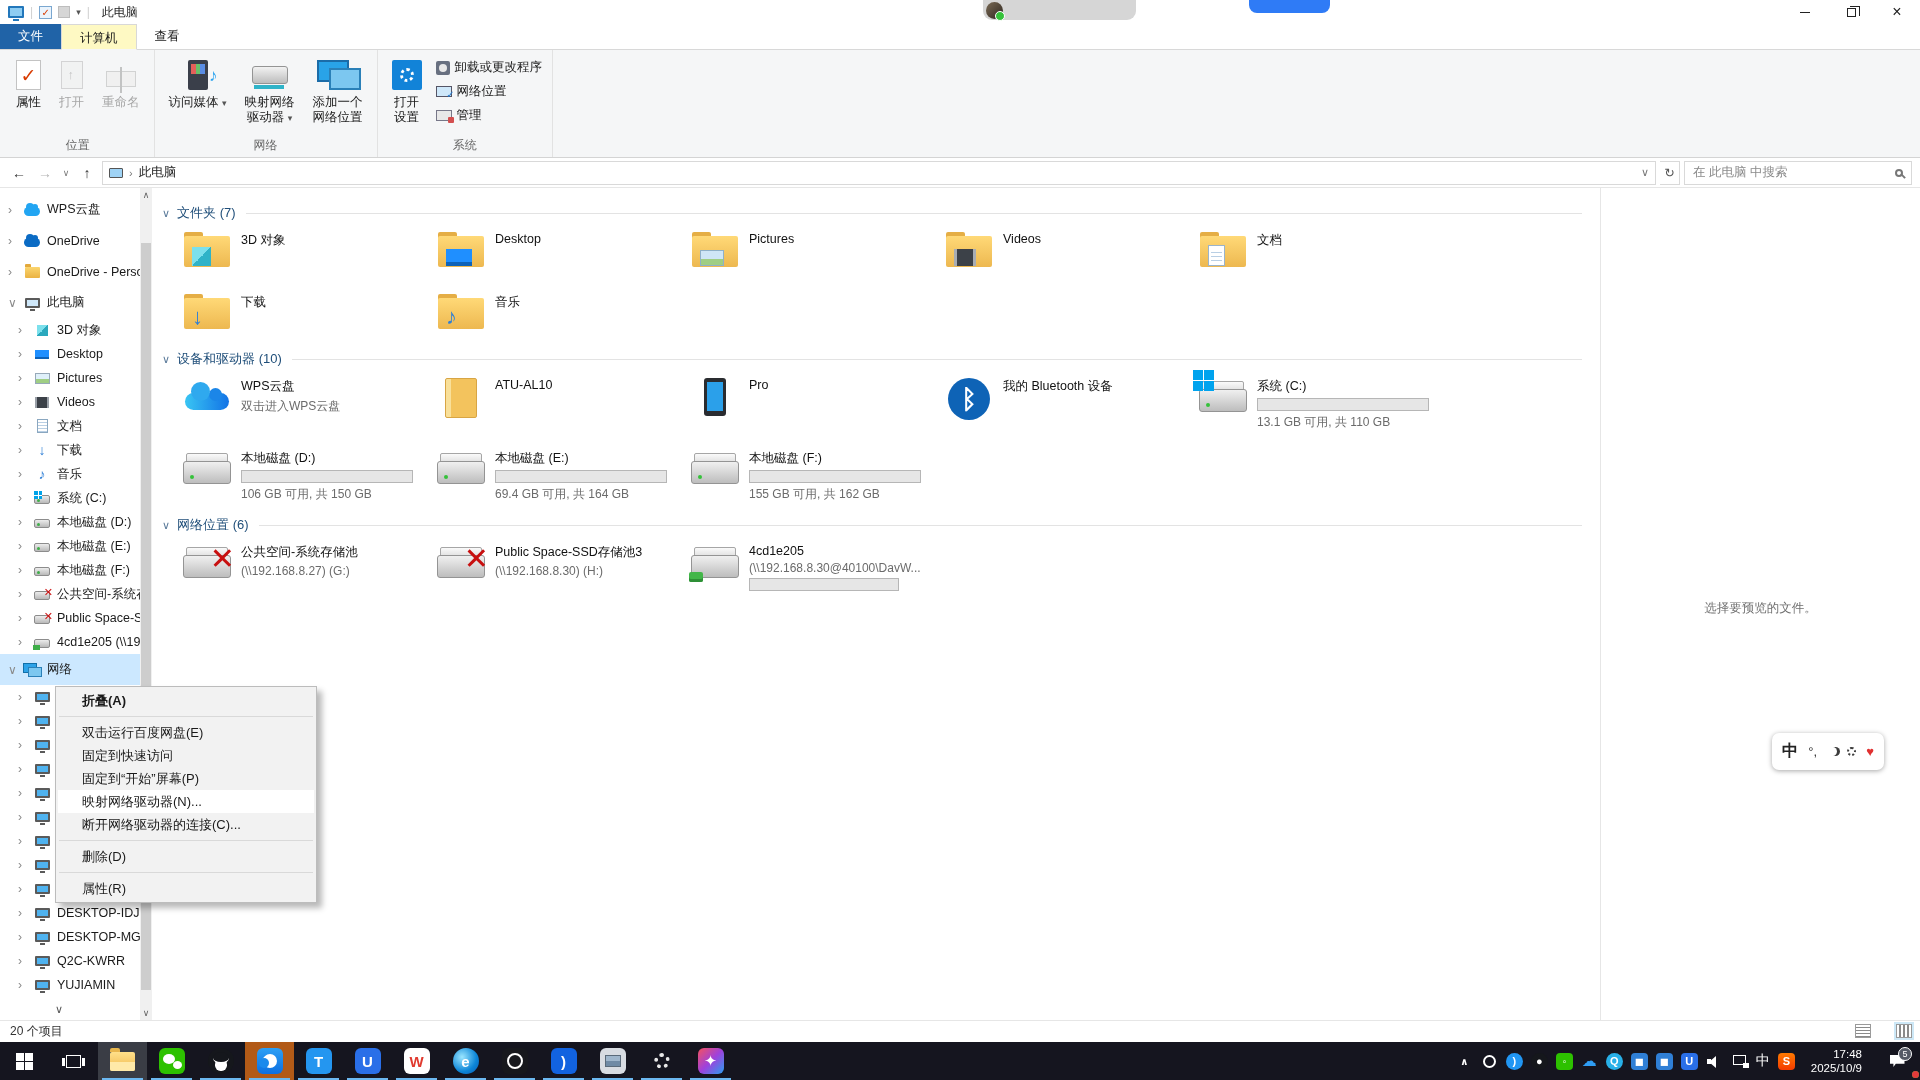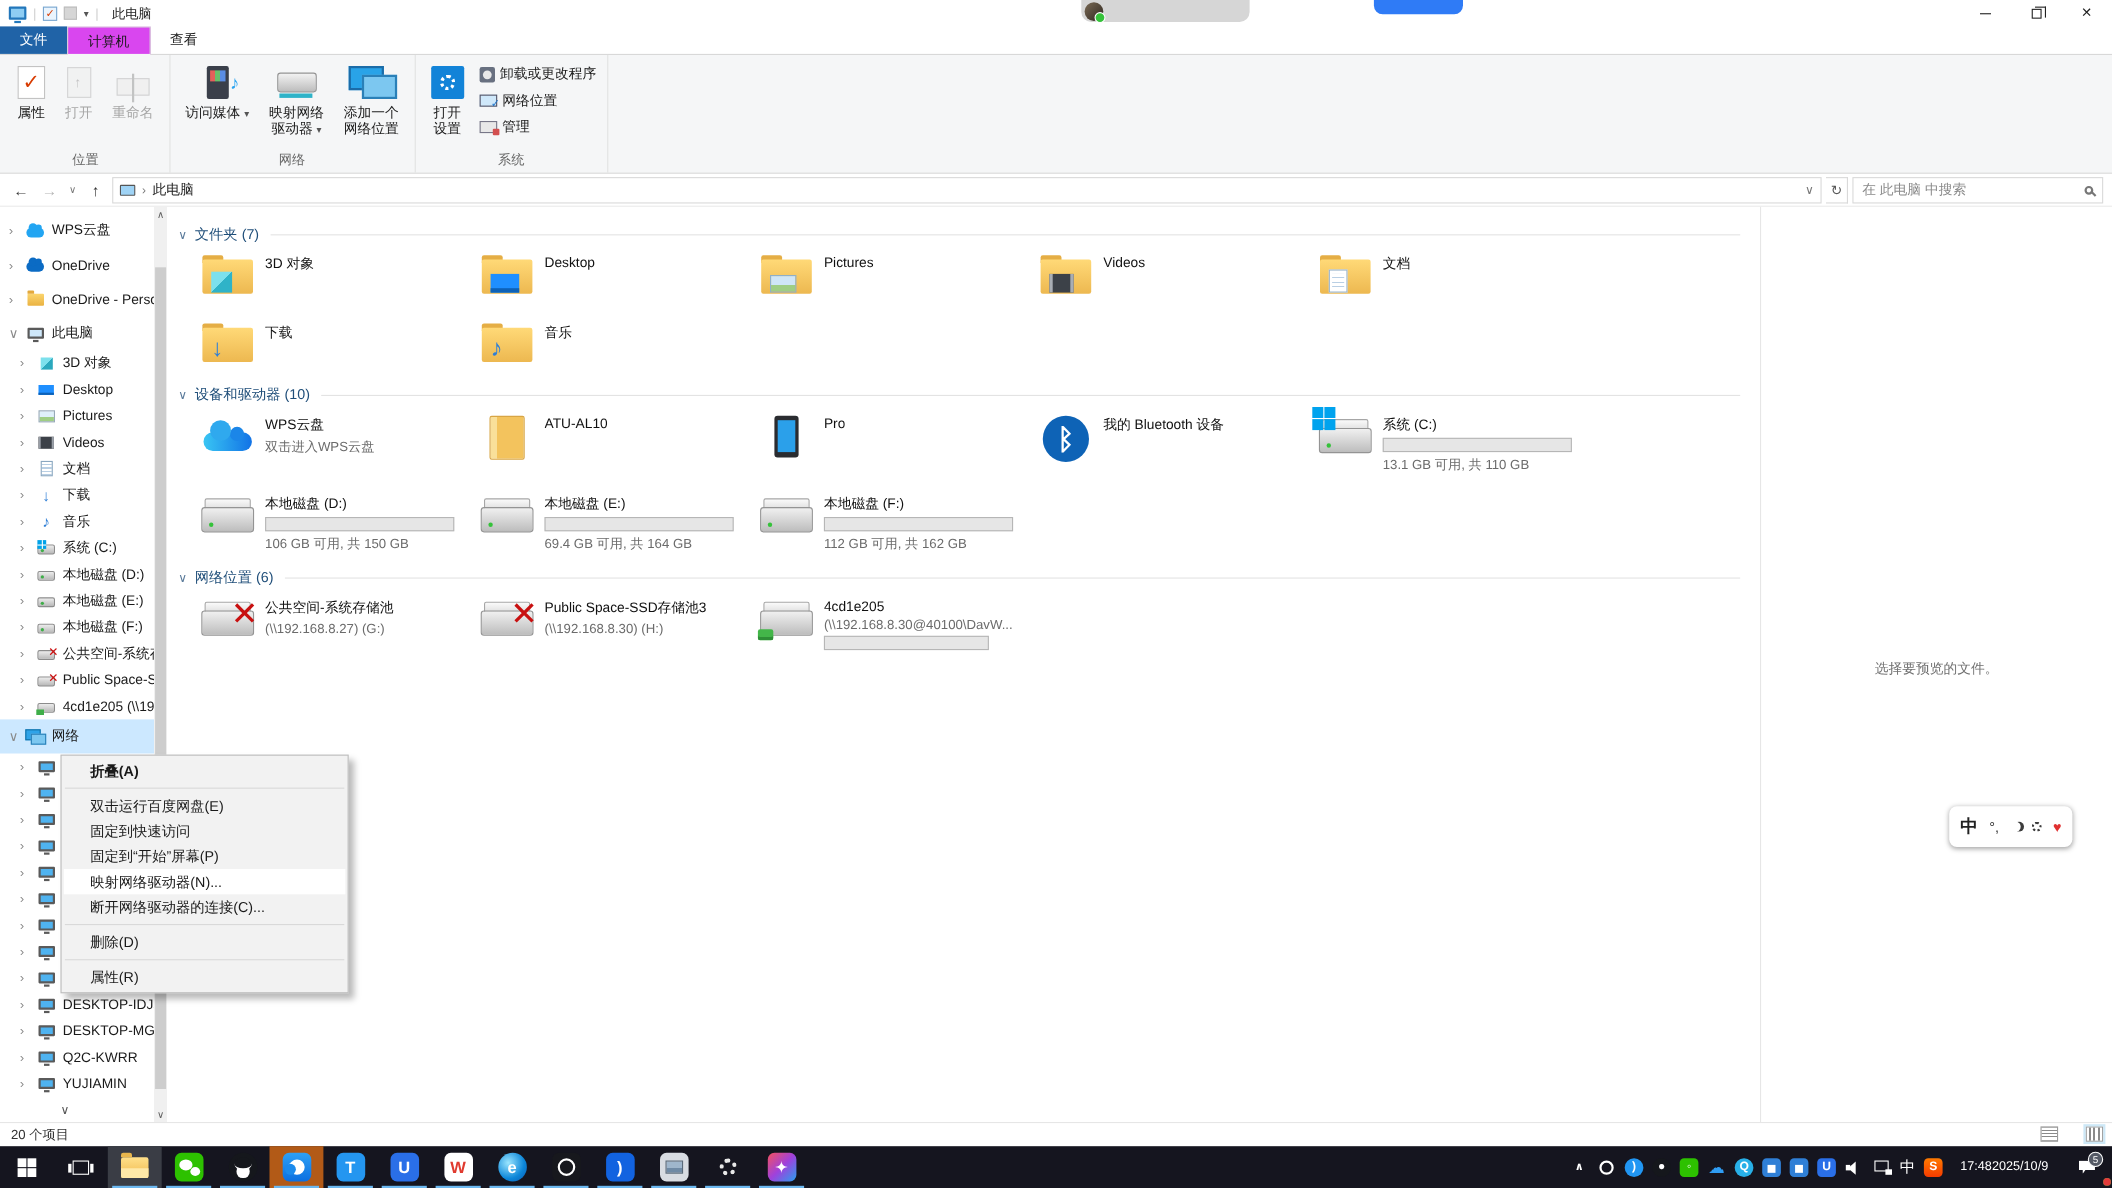--- a/index.html
+++ b/index.html
@@ -29,21 +29,21 @@
   
   .toast{position:absolute;left:983px;top:0;width:153px;height:20px;background:#d6d6d6;border-radius:0 0 9px 9px;display:flex;align-items:center;padding-left:3px;z-index:95;}
   .avatar{width:17px;height:17px;border-radius:50%;background:linear-gradient(135deg,#7a6a55,#2e2620);position:relative;}
   .avatar::after{content:"";position:absolute;right:-2px;bottom:-2px;width:8px;height:8px;border-radius:50%;background:#35c23a;border:1px solid #fff;}
   .bluepill{position:absolute;left:1249px;top:0;width:81px;height:13px;background:#2f7bf6;border-radius:0 0 8px 8px;z-index:95;}
 
   
   .tabs{height:26px;display:flex;align-items:flex-end;background:#fff;border-bottom:1px solid #d8d8d8;padding-left:0;}
   .tab{height:26px;line-height:26px;padding:0 18px;cursor:default;}
   .tab-file{background:var(--file-tab);color:#fff;}
-  .tab.active{background:#d946ef;border:1px solid #d8d8d8;border-bottom:1px solid #f5f6f7;margin-bottom:-1px;font-family:Liberation Serif, serif;}
+  .tab.active{background:#fef9c3;border:1px solid #d8d8d8;border-bottom:1px solid #f5f6f7;margin-bottom:-1px;font-family:Liberation Serif, serif;}
 
   
   .ribbon{height:108px;background:#f5f6f7;border-bottom:1px solid #d4d4d4;display:flex;align-items:stretch;padding-left:2px;}
   .rgroup{display:flex;flex-direction:column;border-right:1px solid #e2e2e2;padding:2px 6px 0;}
   .rbuttons{flex:1;display:flex;align-items:flex-start;gap:2px;}
   .rglabel{height:20px;text-align:center;font-size:12px;color:#666;}
   .rbtn{display:flex;flex-direction:column;align-items:center;padding:4px 7px 2px;text-align:center;line-height:15px;border:1px solid transparent;}
   .rbtn .ric{height:36px;display:flex;align-items:center;justify-content:center;margin-bottom:2px;}
   .rbtn.disabled{color:#a6a6a6;}
   .rbtn.disabled .ric{filter:grayscale(1);opacity:.55;}
@@ -253,21 +253,21 @@
   .tr-circle{border-radius:50%;color:#fff;}
   .tr-sq{border-radius:4px;color:#fff;}
   .spk{position:relative;width:15px;height:13px;}
   .spk::before{content:"";position:absolute;left:0;top:4px;width:4px;height:5px;background:#fff;}
   .spk::after{content:"";position:absolute;left:2px;top:1px;border-right:7px solid #fff;border-top:6px solid transparent;border-bottom:6px solid transparent;}
   .eth{width:13px;height:10px;border:1.5px solid #fff;position:relative;margin-top:-2px;}
   .eth::after{content:"";position:absolute;right:-4px;bottom:-4px;width:6px;height:5px;background:#fff;}
   .imezh{color:#fff;font-size:14px;font-weight:normal;}
   .sog{background:linear-gradient(180deg,#ff7a00,#f43b00);}
   .badge-dot{position:absolute;right:1px;bottom:2px;width:7px;height:7px;border-radius:50%;}
-  .clock{text-align:right;font-size:11.5px;line-height:14px;padding:0 8px;display:flex;flex-direction:row;justify-content:center;}
+  .clock{text-align:right;font-size:11.5px;line-height:14px;padding:0 8px;display:flex;flex-direction:column;justify-content:center;}
   .notif{width:38px;display:flex;align-items:center;justify-content:center;position:relative;}
   .noti-ic{width:15px;height:12px;background:#fff;clip-path:polygon(0 0,100% 0,100% 72%,42% 72%,26% 100%,26% 72%,0 72%);}
   .noti-badge{position:absolute;right:4px;bottom:6px;width:14px;height:14px;border-radius:50%;background:#555a66;border:1px solid #fff;color:#fff;font-size:9px;display:flex;align-items:center;justify-content:center;}
 </style>
 </head>
 <body>
 
 <header class="titlebar">
   <div class="qa">
     <span class="i expmini"></span>
@@ -915,21 +915,21 @@
               <span class="ticon">
               <span class="i">
                 <span class="hddBig">
                   <i class="led"></i>
                 </span>
               </span>
             </span>
               <span class="tbody">
               <span class="tlabel">本地磁盘 (F:)</span>
               <span class="bar "><span class="fill" style="width:31%"></span></span>
-              <span class="tcap tsub">112 GB 可用, 共 162 GB</span>
+              <span class="tcap tsub">155 GB 可用, 共 162 GB</span>
             </span>
             </div>
         </div>
           </div>
       <div class="sec">
             <div class="sec-head">
               <span class="schev">∨</span>
               <span>网络位置 (6)</span>
           <span class="rule"></span>
             </div>

